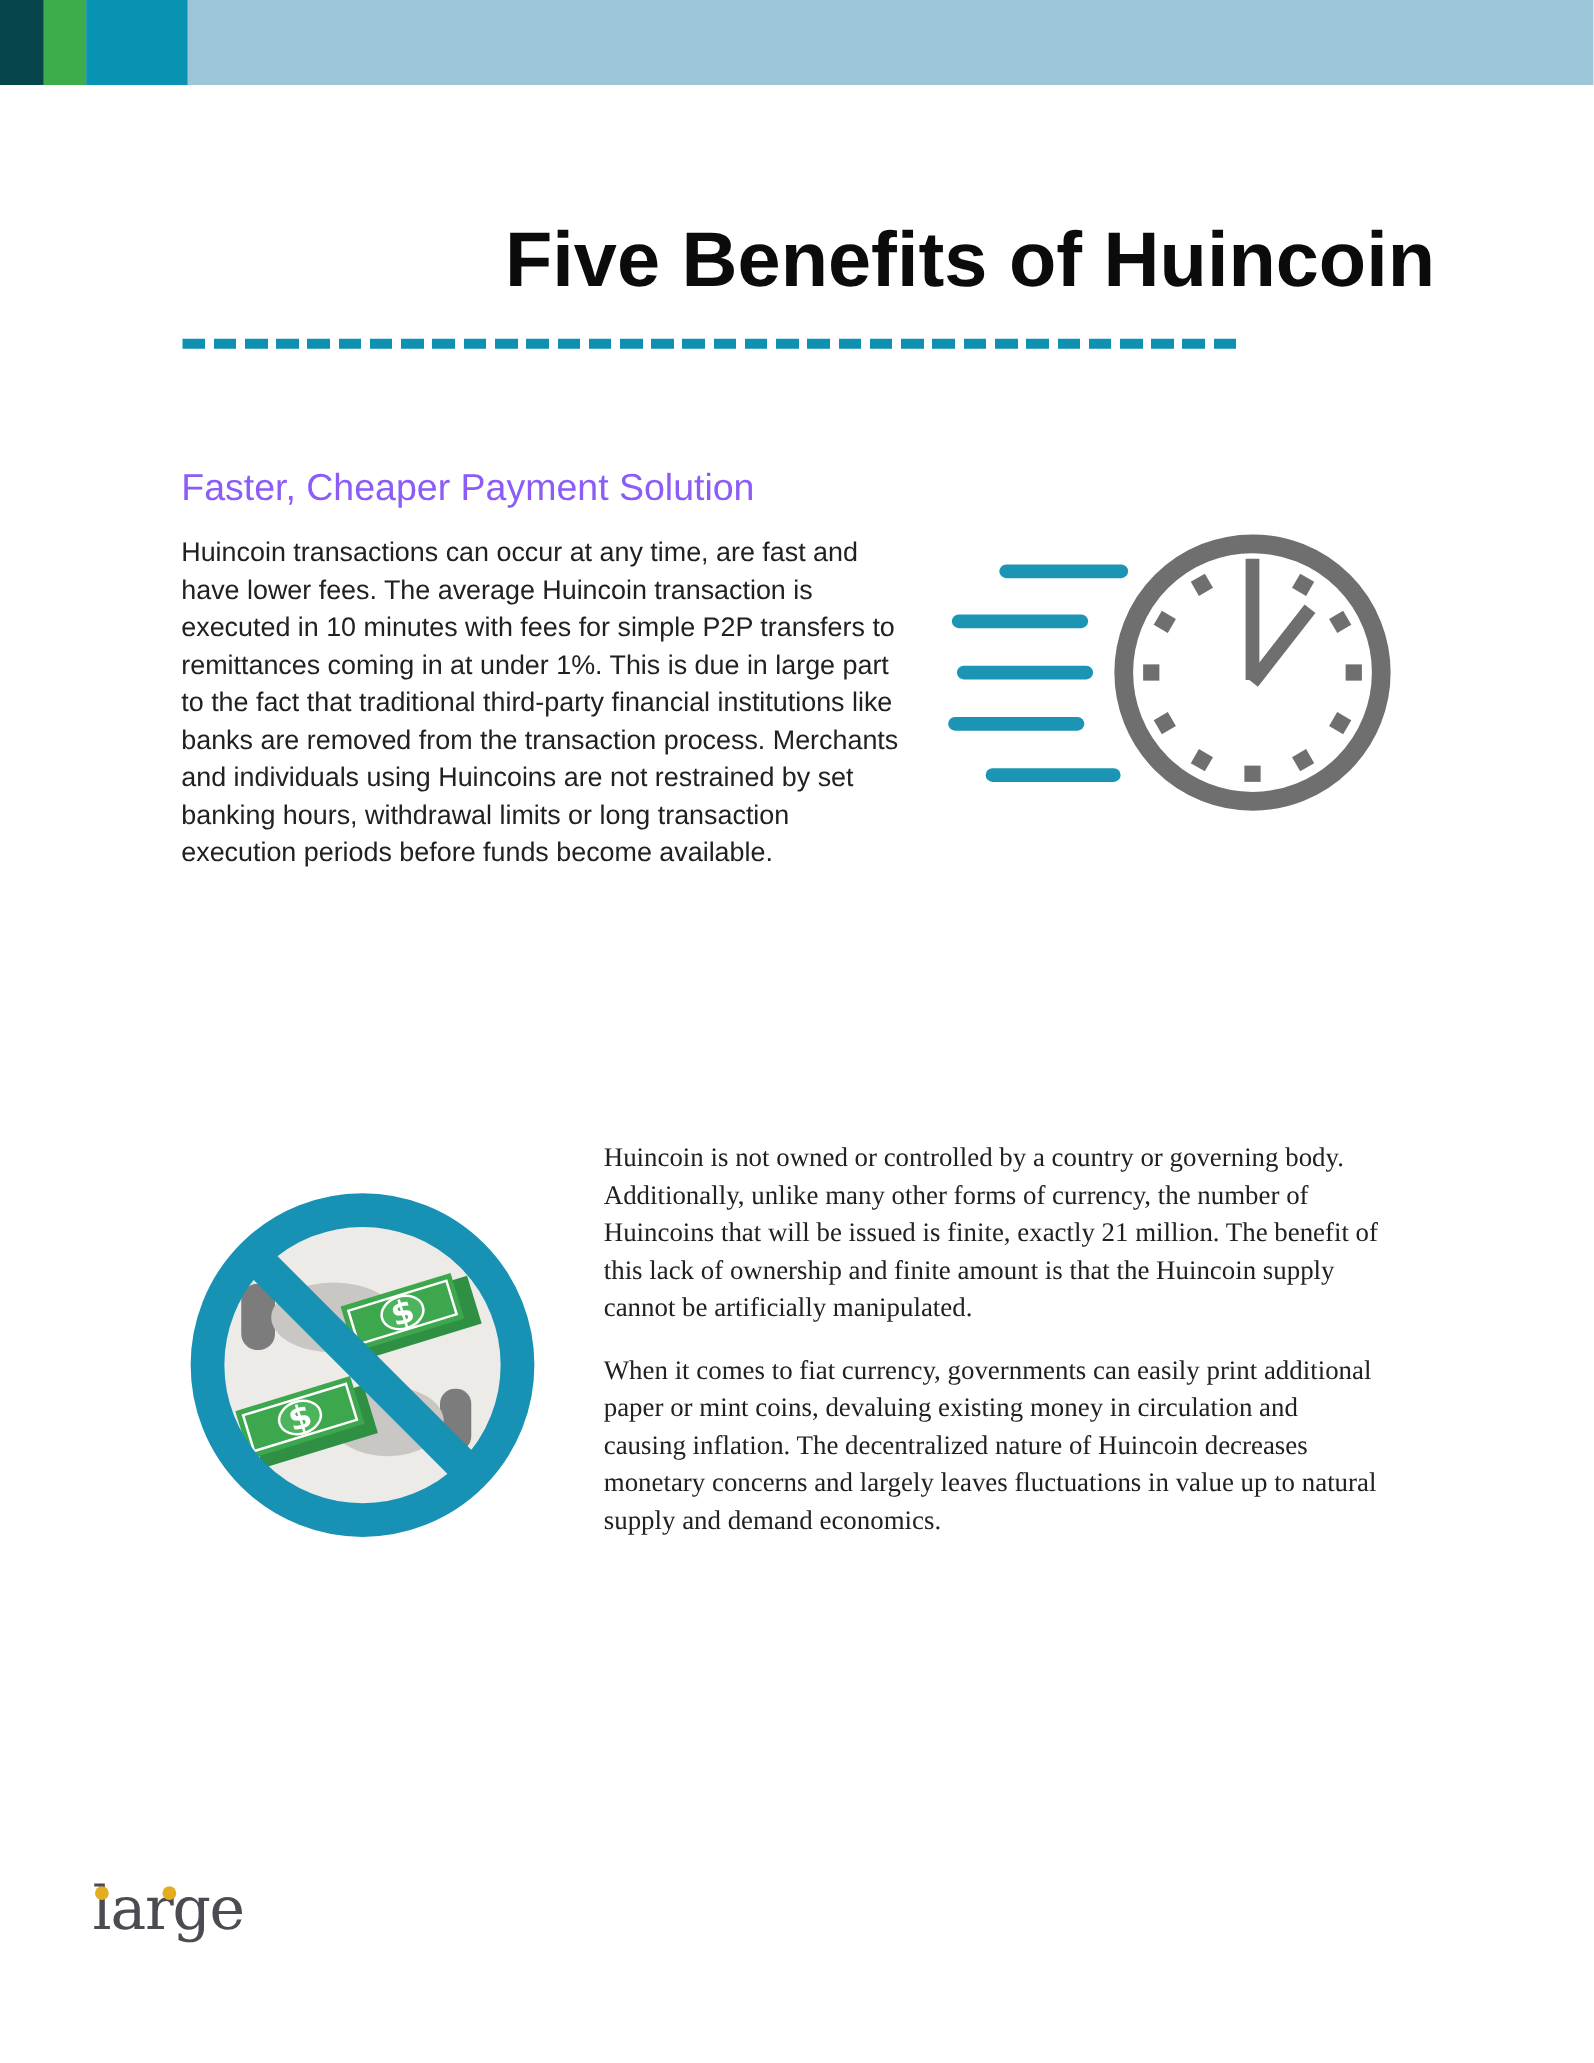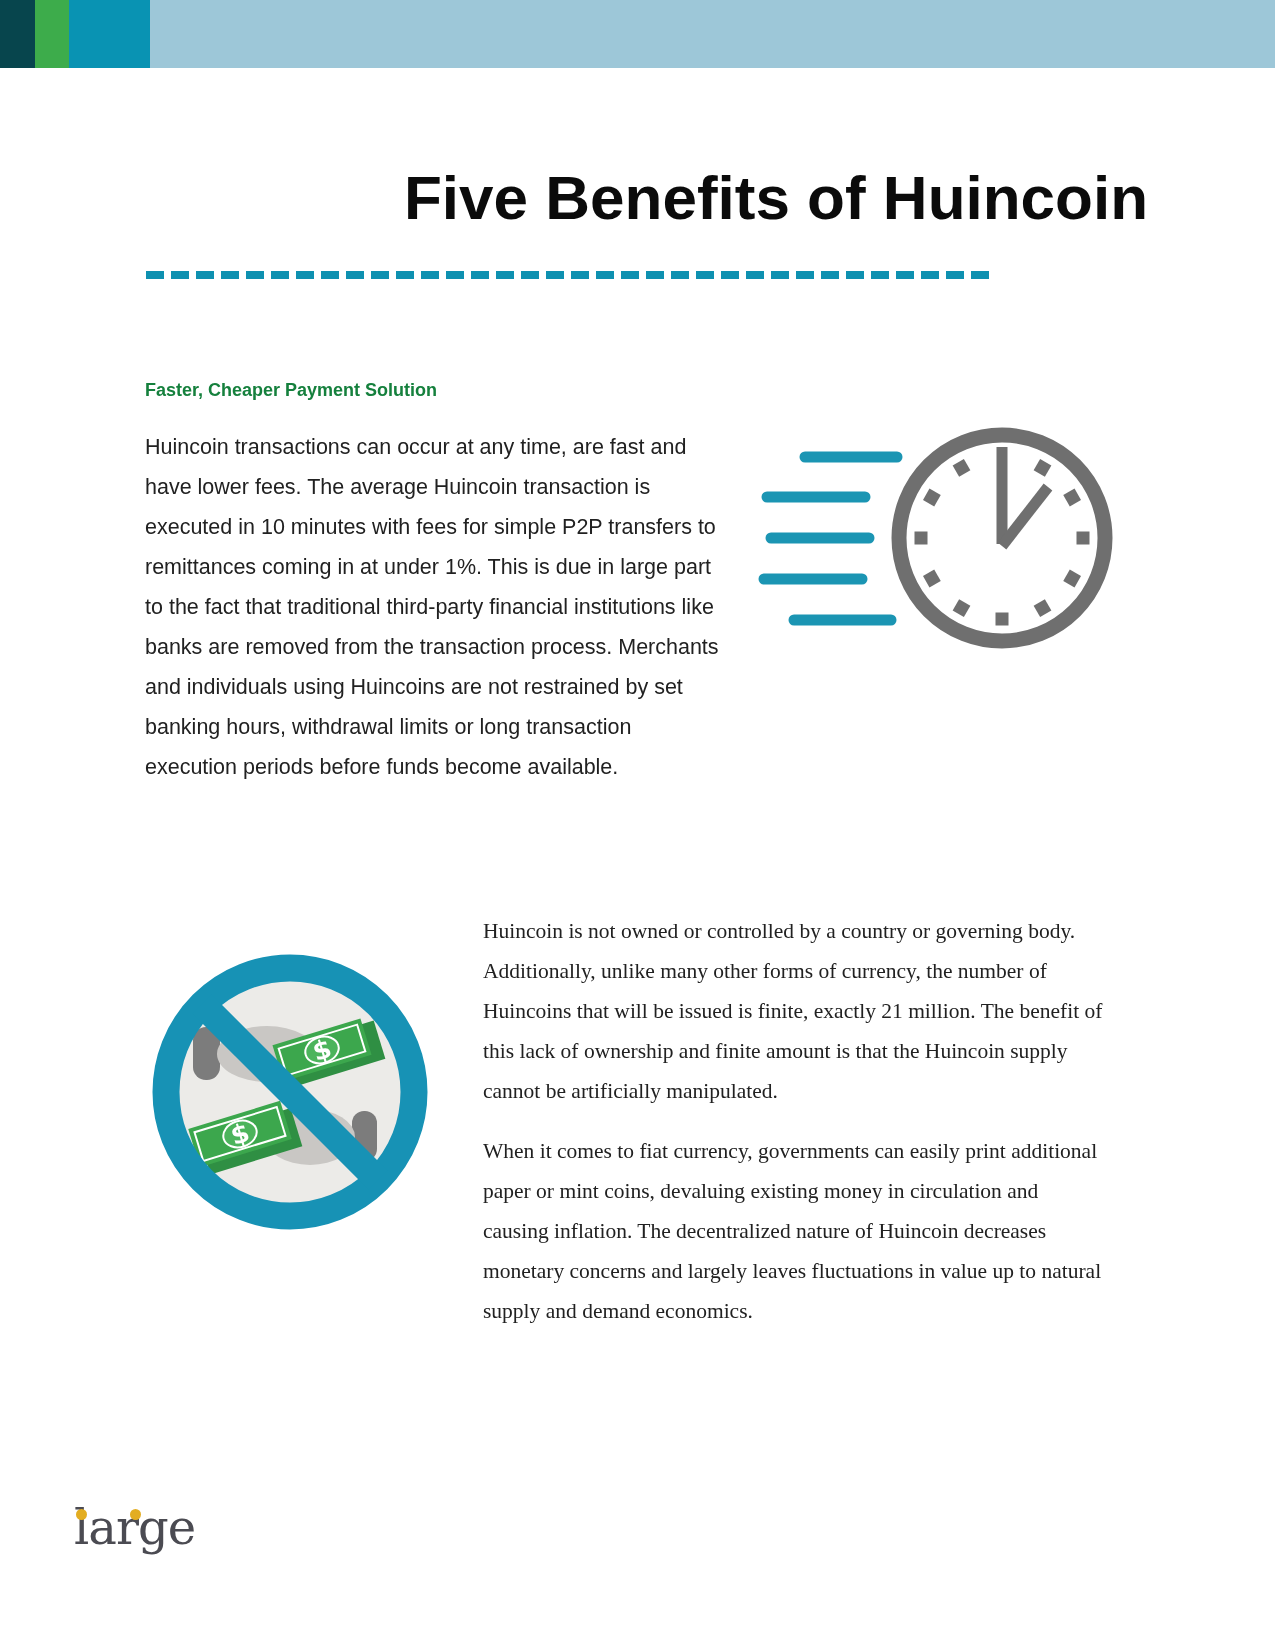--- a/index.html
+++ b/index.html
@@ -7,30 +7,30 @@
         font-family:"Liberation Sans",sans-serif;color:#212121;}
 
   
   .top-band{position:absolute;left:0;top:0;width:1275px;height:68px;background:#9DC7D8;}
   .band-block{position:absolute;top:0;height:68px;}
   .band-dark{left:0;width:35px;background:#07454D;}
   .band-green{left:35px;width:34px;background:#3DAC4B;}
   .band-teal{left:69px;width:81px;background:#0993B3;}
 
   
-  .doc-title{position:absolute;left:404px;top:167px;font-size:62px;line-height:1;
+  .doc-title{position:absolute;left:404px;top:178px;font-size:62px;line-height:1;
              font-weight:bold;color:#0b0b0b;letter-spacing:0px;white-space:nowrap;}
   .title-divider{position:absolute;left:146px;top:271px;width:843px;height:8px;
      background:repeating-linear-gradient(to right,#0E90B0 0 18px,transparent 18px 25px);}
 
   
-  .sec-heading{position:absolute;font-size:18px;line-height:31px;font-weight:bold;color:#15803d;white-space:nowrap;}
+  .sec-heading{position:absolute;font-size:30px;line-height:31px;font-weight:normal;color:#8b5cf6;white-space:nowrap;}
   .h-sec1{left:145px;top:375px;}
   .h-sec2{left:483px;top:853px;}
-  .body-copy{position:absolute;font-size:21.5px;line-height:40px;color:#212121;}
+  .body-copy{position:absolute;font-size:21.5px;line-height:30px;color:#212121;}
   .p-sec1{left:145px;top:427px;width:575px;}
   .p-sec2{left:483px;top:911px;width:622px;font-family:Liberation Serif, serif;}
   .body-copy p{margin:0 0 20px 0;}
   .body-copy p:last-child{margin-bottom:0;}
 
   
   .clock-art{position:absolute;left:745px;top:418px;width:375px;height:235px;}
   .ban-art{position:absolute;left:150px;top:953px;width:280px;height:280px;}
 
   

